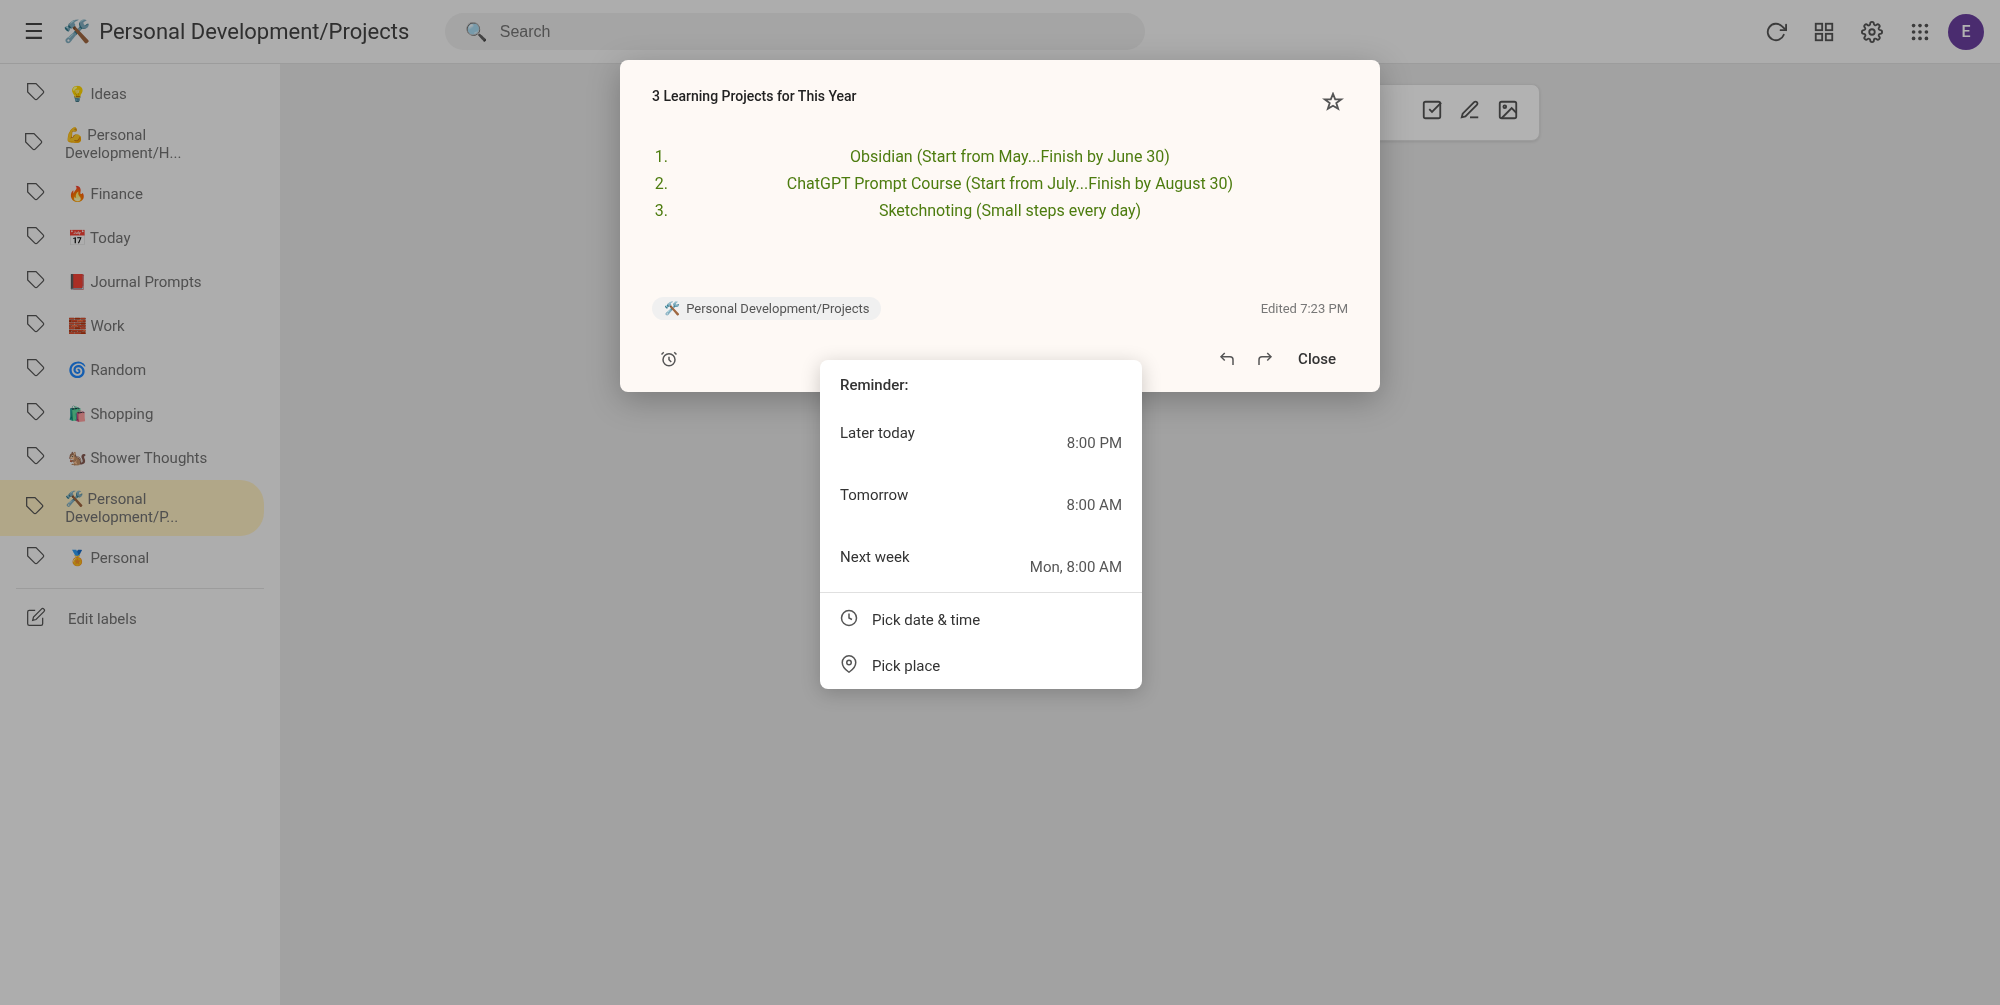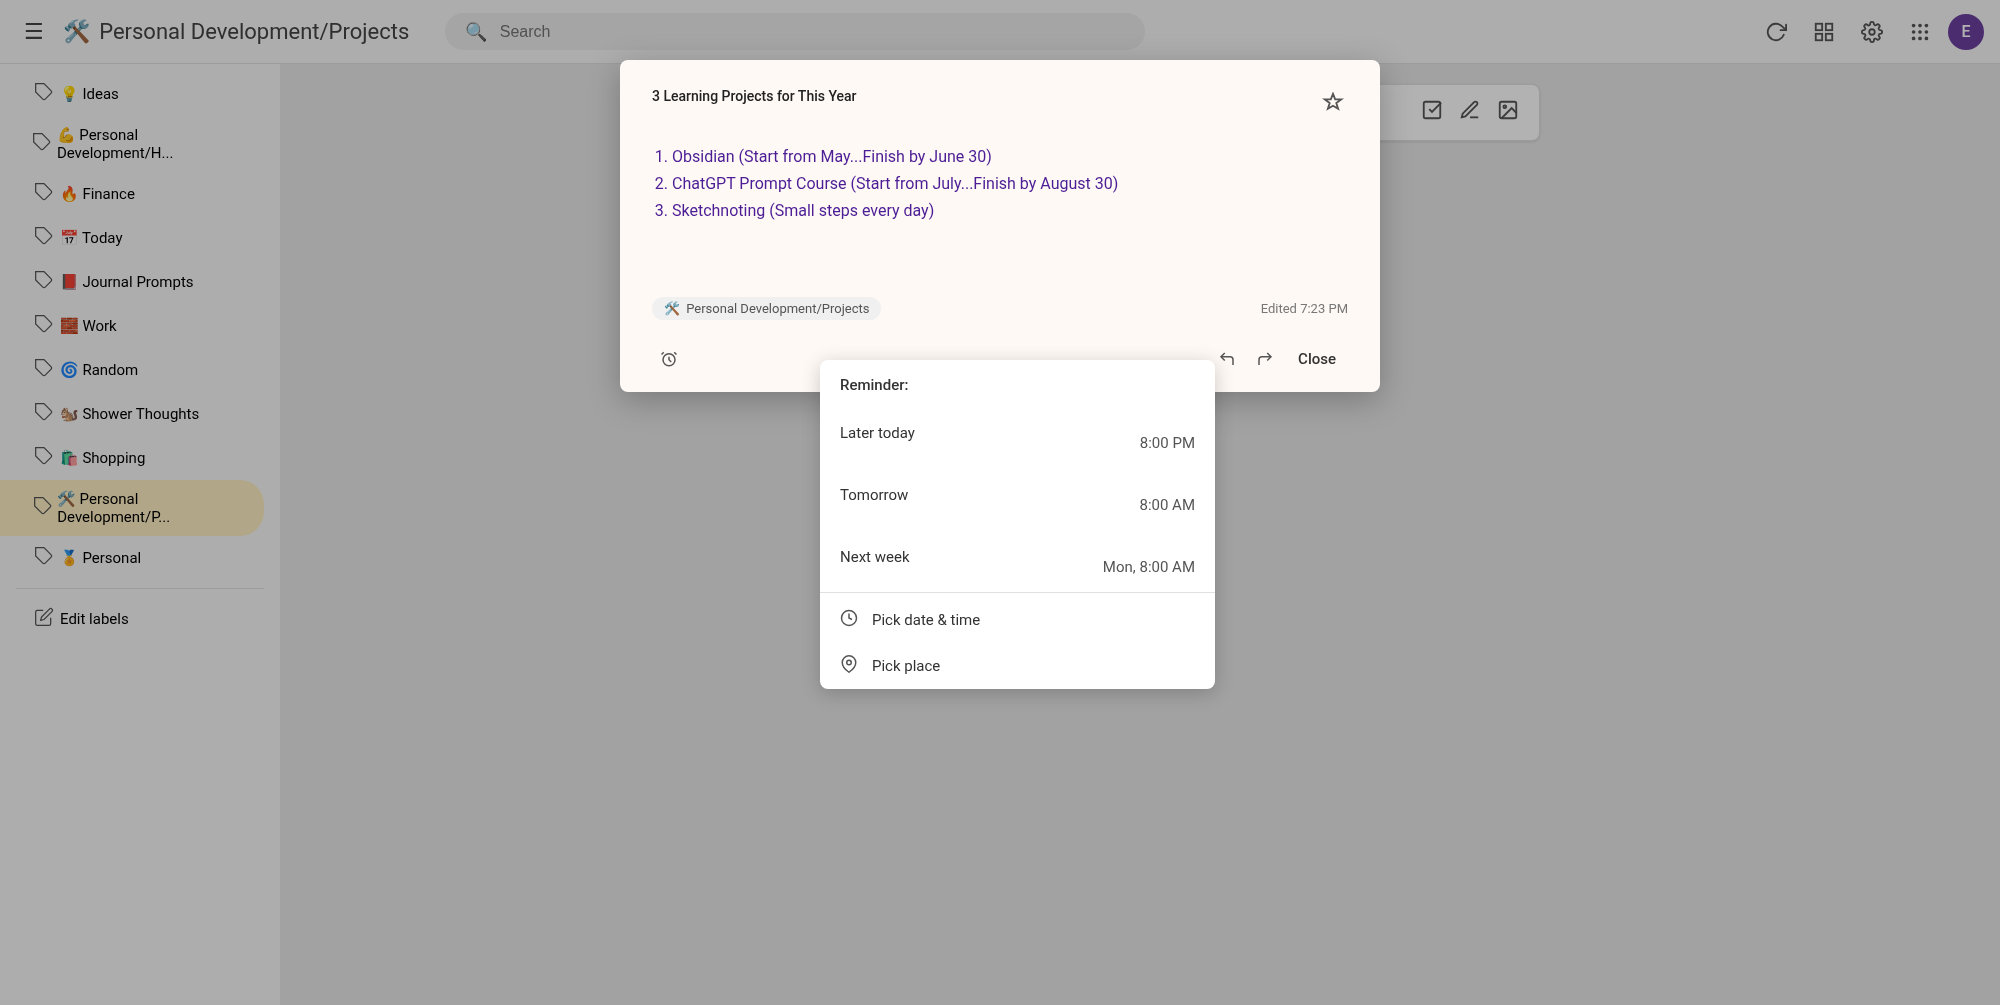--- a/index.html
+++ b/index.html
@@ -22,23 +22,23 @@
     .header-actions { margin-left: auto; display: flex; align-items: center; gap: 8px; }
     .header-icon-btn { width: 40px; height: 40px; display: flex; align-items: center; justify-content: center; border-radius: 50%; cursor: pointer; color: #555; font-size: 20px; }
     .avatar { width: 36px; height: 36px; border-radius: 50%; background: #6b3fa0; color: white; display: flex; align-items: center; justify-content: center; font-size: 16px; font-weight: 500; cursor: pointer; }
 
     
     .layout { display: flex; height: calc(1005px - 64px); }
 
     
     .sidebar { width: 280px; background: #f8f8f8; overflow-y: auto; padding: 8px 0; flex-shrink: 0; }
     .sidebar-item {
-      display: flex; align-items: center; gap: 4px;
-      padding: 10px 32px; cursor: pointer; border-radius: 0 24px 24px 0;
-      margin-right: 16px; font-size: 15px; color: #000000;
+      display: flex; align-items: center; gap: 20px;
+      padding: 10px 24px; cursor: pointer; border-radius: 0 24px 24px 0;
+      margin-right: 16px; font-size: 15px; color: #737373;
     }
     .sidebar-item.active { background: #feefc3; }
     .sidebar-item-icon { font-size: 18px; width: 24px; text-align: center; color: #555; }
     .sidebar-item-label { font-size: 15px; }
 
     
     .main { flex: 1; background: #e8e8e8; padding: 20px; overflow-y: auto; position: relative; }
 
     
     .take-note-bar {
@@ -57,21 +57,21 @@
     
     .note-modal {
       position: absolute; top: 60px; left: 50%; transform: translateX(-50%);
       width: 760px; background: #fef9f5; border-radius: 8px;
       box-shadow: 0 8px 32px rgba(0,0,0,0.25); z-index: 30;
       padding: 28px 32px 0 32px;
     }
     .note-modal-header { display: flex; align-items: flex-start; justify-content: space-between; margin-bottom: 20px; }
     .note-modal-title { font-size: 14px; font-weight: 500; color: #222; flex: 1; }
     .note-pin-icon { font-size: 22px; color: #555; cursor: pointer; padding: 4px; }
-    .note-content { font-size: 16px; color: #4c1d95; line-height: 1.7; margin-bottom: 60px; }
+    .note-content { font-size: 16px; color: #4d7c0f; line-height: 1.7; margin-bottom: 60px; text-align: center; }
     .note-content ol { padding-left: 20px; }
     .note-footer { display: flex; align-items: center; justify-content: space-between; padding: 12px 0; border-top: none; }
     .note-label-tag {
       background: #f0f0f0; border-radius: 20px; padding: 4px 12px;
       font-size: 13px; color: #555; display: flex; align-items: center; gap: 6px;
     }
     .note-edit-time { font-size: 13px; color: #777; }
 
     
     .note-toolbar {
@@ -79,21 +79,21 @@
       gap: 4px; border-top: none;
     }
     .note-toolbar-spacer { flex: 1; }
     .note-close-btn { font-size: 15px; color: #333; cursor: pointer; padding: 6px 12px; border-radius: 4px; font-weight: 500; }
     .note-undo-redo { display: flex; gap: 4px; }
     .icon-btn-sm { width: 34px; height: 34px; display: flex; align-items: center; justify-content: center; border-radius: 50%; cursor: pointer; color: #555; font-size: 17px; }
 
     
     .reminder-dropdown {
       position: absolute; top: 360px; left: 50%; transform: translateX(-180px);
-      width: 395px; background: white; border-radius: 8px;
+      width: 322px; background: white; border-radius: 8px;
       box-shadow: 0 4px 20px rgba(0,0,0,0.2); z-index: 40;
       padding: 0;
     }
     .reminder-header { padding: 16px 20px 8px 20px; font-size: 15px; color: #333; font-weight: 500; }
     .reminder-item {
       display: flex; align-items: center; justify-content: space-between;
       padding: 12px 20px; cursor: pointer; font-size: 15px; color: #333; text-align: center;
     }
     .reminder-item-label { }
     .reminder-item-time { color: #555; font-size: 15px; margin-top: 20px; }
@@ -210,29 +210,29 @@
           </svg>
       </span>
       <span class="sidebar-item-label">🌀 Random</span>
     </div>
     <div class="sidebar-item">
       <span class="sidebar-item-icon">
         <svg width="20" height="20" viewBox="0 0 24 24" fill="none" stroke="#555" stroke-width="1.5">
             <path d="M20.59 13.41l-7.17 7.17a2 2 0 0 1-2.83 0L2 12V2h10l8.59 8.59a2 2 0 0 1 0 2.82z"></path>
           </svg>
       </span>
+      <span class="sidebar-item-label">🛍️ Shopping</span>
+    </div>
+    <div class="sidebar-item">
+      <span class="sidebar-item-icon">
+        <svg width="20" height="20" viewBox="0 0 24 24" fill="none" stroke="#555" stroke-width="1.5">
+            <path d="M20.59 13.41l-7.17 7.17a2 2 0 0 1-2.83 0L2 12V2h10l8.59 8.59a2 2 0 0 1 0 2.82z"></path>
+          </svg>
+      </span>
       <span class="sidebar-item-label">🐿️ Shower Thoughts</span>
-    </div>
-    <div class="sidebar-item">
-      <span class="sidebar-item-icon">
-        <svg width="20" height="20" viewBox="0 0 24 24" fill="none" stroke="#555" stroke-width="1.5">
-            <path d="M20.59 13.41l-7.17 7.17a2 2 0 0 1-2.83 0L2 12V2h10l8.59 8.59a2 2 0 0 1 0 2.82z"></path>
-          </svg>
-      </span>
-      <span class="sidebar-item-label">🛍️ Shopping</span>
     </div>
     <div class="sidebar-item active">
       <span class="sidebar-item-icon">
         <svg width="20" height="20" viewBox="0 0 24 24" fill="none" stroke="#555" stroke-width="1.5">
             <path d="M20.59 13.41l-7.17 7.17a2 2 0 0 1-2.83 0L2 12V2h10l8.59 8.59a2 2 0 0 1 0 2.82z"></path>
           </svg>
       </span>
       <span class="sidebar-item-label">🛠️ Personal Development/P...</span>
     </div>
     <div class="sidebar-item">

